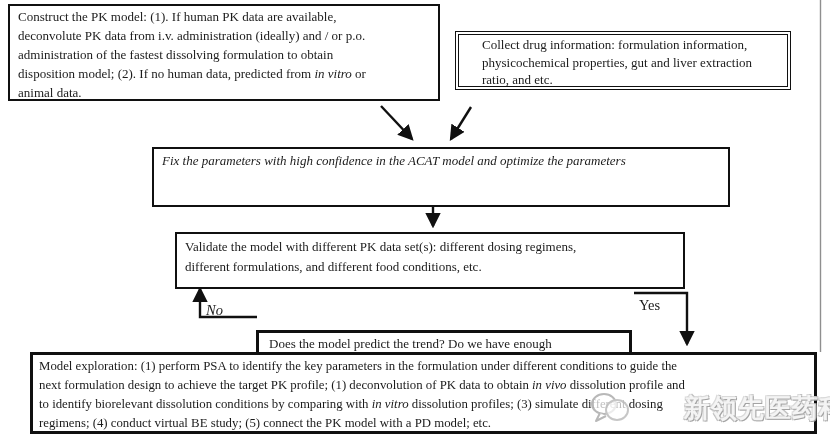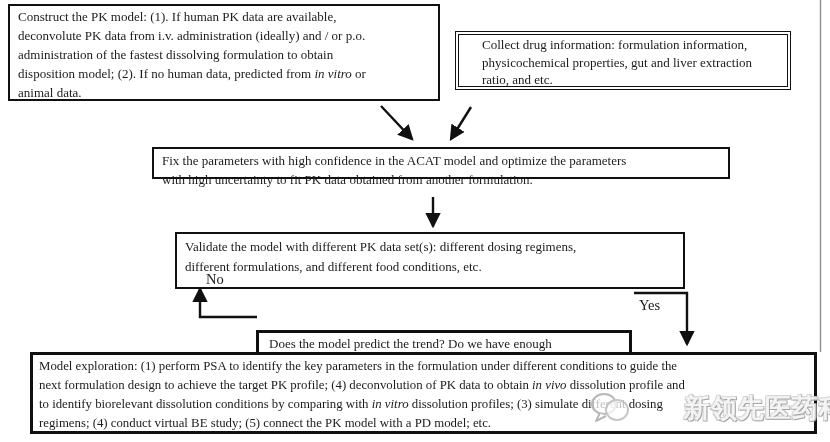--- a/index.html
+++ b/index.html
@@ -9,28 +9,28 @@
   }
   .arrows{position:absolute;left:0;top:0;width:830px;height:442px;pointer-events:none;}
   .fbox{
     position:absolute;box-sizing:border-box;border:2px solid #101010;background:#ffffff;
     font-size:13px;line-height:19px;color:#1b1b1b;
   }
   .fbox .ln{white-space:nowrap;}
   .fbox i{font-style:italic;}
   .box-construct{left:8px;top:4px;width:432px;height:97px;padding:1px 2px 0 8px;}
   .box-collect{left:455px;top:31px;width:336px;height:59px;padding:1px 2px 0 23px;border:4px double #101010;line-height:17.5px;}
-  .box-fix{left:152px;top:147px;width:578px;height:32px;padding:2px 2px 0 8px;}
+  .box-fix{left:152px;top:147px;width:578px;height:60px;padding:2px 2px 0 8px;font-style:italic;}
   .box-validate{left:175px;top:232px;width:510px;height:57px;padding:3px 2px 0 8px;line-height:20px;}
   .box-decision{left:256px;top:286px;width:376px;height:43px;padding:1px 2px 0 10px;border-width:3px;margin-top:44px;}
   .box-explore{left:30px;top:352px;width:787px;height:82px;padding:2px 4px 0 6px;border-width:3px;font-size:12.8px;line-height:19px;}
   .branch-label{
     position:absolute;font-size:14.5px;color:#1b1b1b;background:transparent;
   }
-  .label-no{left:206px;top:271px;}
+  .label-no{left:206px;top:302px;font-style:italic;}
   .label-yes{left:639px;top:297px;text-align:center;}
   .watermark{
     position:absolute;left:588px;top:388px;display:flex;align-items:center;
     pointer-events:none;opacity:0.95;
   }
   .wm-text{
     font-size:26px;font-weight:bold;letter-spacing:1px;
     color:#f4f4f4;
     text-shadow:1px 1px 0 #9f9f9f,-1px -1px 0 #d9d9d9,1px -1px 0 #bdbdbd,-1px 1px 0 #bdbdbd;
     font-family:"DejaVu Sans",sans-serif;white-space:nowrap;margin-left:48px;
@@ -65,40 +65,39 @@
     </div>
 
   <div class="fbox box-collect">
       <div class="ln"><span>Collect drug information: formulation information,</span></div>
       <div class="ln"><span>physicochemical properties, gut and liver extraction</span></div>
       <div class="ln"><span>ratio, and etc.</span></div>
     </div>
 
   <div class="fbox box-fix">
       <div class="ln"><span>Fix the parameters with high confidence in the ACAT model and optimize the parameters</span></div>
-      <div class="ln"><span>with high uncertainty to fit PK data obtained from another formulation.</span></div>
     </div>
 
   <div class="fbox box-validate">
       <div class="ln"><span>Validate the model with different PK data set(s): different dosing regimens,</span></div>
       <div class="ln"><span>different formulations, and different food conditions, etc.</span></div>
     </div>
 
   <div class="fbox box-decision">
       <div class="ln"><span>Does the model predict the trend?  Do we have enough</span></div>
       <div class="ln"><span>confidence about the model?</span></div>
     </div>
 
   <div class="branch-label label-no">No</div>
 
   <div class="branch-label label-yes">Yes</div>
 
   <div class="fbox box-explore">
       <div class="ln"><span>Model exploration: (1) perform PSA to identify the key parameters in the formulation under different conditions to guide the</span></div>
-      <div class="ln"><span>next formulation design to achieve the target PK profile; (4) deconvolution of PK data to obtain </span><i>in vivo</i><span> dissolution profile and</span></div>
+      <div class="ln"><span>next formulation design to achieve the target PK profile; (1) deconvolution of PK data to obtain </span><i>in vivo</i><span> dissolution profile and</span></div>
       <div class="ln"><span>to identify biorelevant dissolution conditions by comparing with </span><i>in vitro</i><span> dissolution profiles; (3) simulate different dosing</span></div>
       <div class="ln"><span>regimens; (4) conduct virtual BE study; (5) connect the PK model with a PD model; etc.</span></div>
     </div>
 
   <div class="watermark">
     <svg class="wm-logo" width="46" height="40" viewBox="0 0 46 40" xmlns="http://www.w3.org/2000/svg">
       <ellipse cx="16" cy="16" rx="12" ry="10" fill="#ffffff" fill-opacity="0.75" stroke="#b5b5b5" stroke-width="2"></ellipse>
       <ellipse cx="29" cy="22" rx="11" ry="10" fill="#ffffff" fill-opacity="0.75" stroke="#c4c4c4" stroke-width="2"></ellipse>
       <path d="M12 25 L8 33 L18 28" fill="#ffffff" fill-opacity="0.75" stroke="#b5b5b5" stroke-width="2" stroke-linejoin="round"></path>
     </svg>

